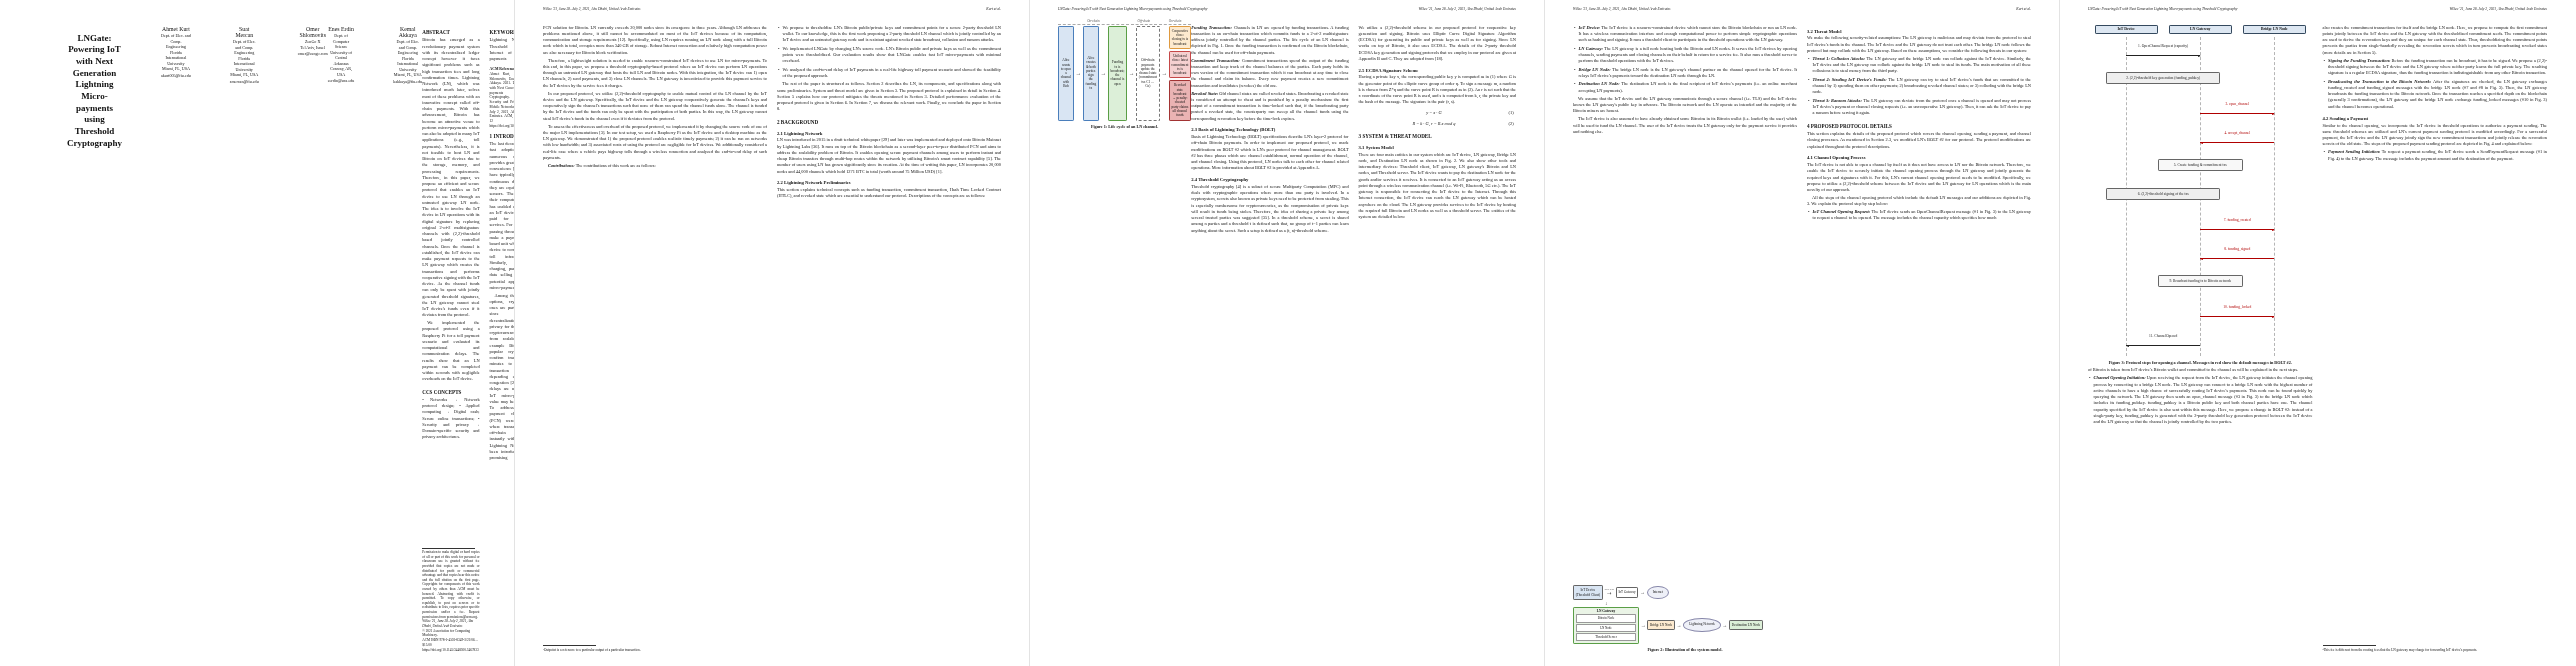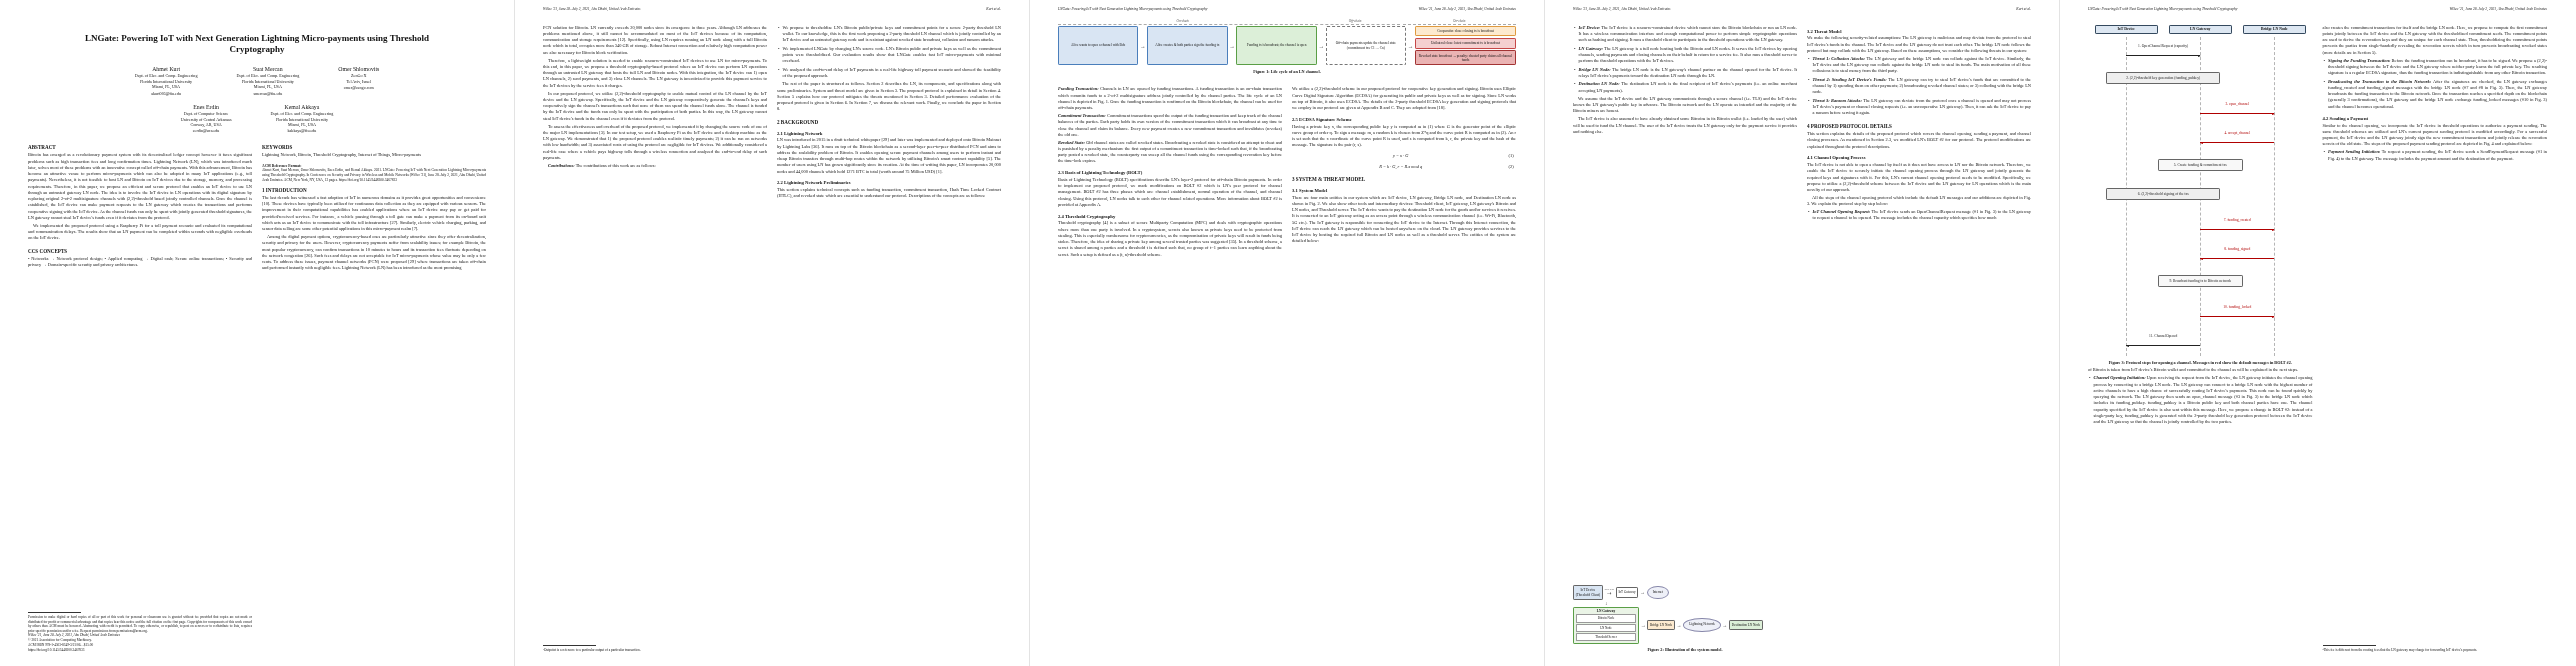--- a/index.html
+++ b/index.html
@@ -1,18 +1,18 @@
 <!DOCTYPE html>
 <html style="font-size:9px"><head>
 <meta charset="utf-8">
 <style>
   *{box-sizing:border-box;margin:0;padding:0}
   body{margin:0;background:#fff;font-family:"Liberation Serif",serif;color:#111}
   #sheet{width:2576px;height:667px;display:flex;position:relative;background:#fff}
-  .page{width:515px;height:667px;padding:18px 28px 14.5px;position:relative;overflow:hidden;background:#fff;border-right:0.6px solid #e3e3e3;display:flex;flex-direction:column}
+  .page{width:515px;height:667px;padding:18px 28px 14.5px;position:relative;overflow:hidden;background:#fff;border-right:0.6px solid #e3e3e3;display:flex;flex-direction:row}
   .page:last-child{border-right:none}
   .runhead{position:absolute;top:7.2px;left:28px;right:28px;display:flex;justify-content:space-between;font-size:3.6px;font-style:italic;color:#222}
   .runhead .rh-r{text-align:right;padding-left:11px;white-space:nowrap}
   .stamp{position:absolute;left:1.1px;top:50%;transform:translateY(-50%) rotate(180deg);writing-mode:vertical-rl;font-family:"DejaVu Sans Mono",monospace;font-size:8.3px;letter-spacing:0.8px;color:#333;white-space:nowrap}
   .title{font-size:9px;font-weight:bold;text-align:center;line-height:1.3;margin:14.5px 39px 2.2px}
   .auth-row{display:flex;justify-content:center;gap:39px;margin-top:8.3px}
   .auth{text-align:center}
   .auth .nm{font-size:5.8px;margin-bottom:1.1px}
   .auth .af{font-size:4.1px;line-height:1.35;color:#111}
   .auth .em{font-size:4.1px;margin-top:0.6px}

